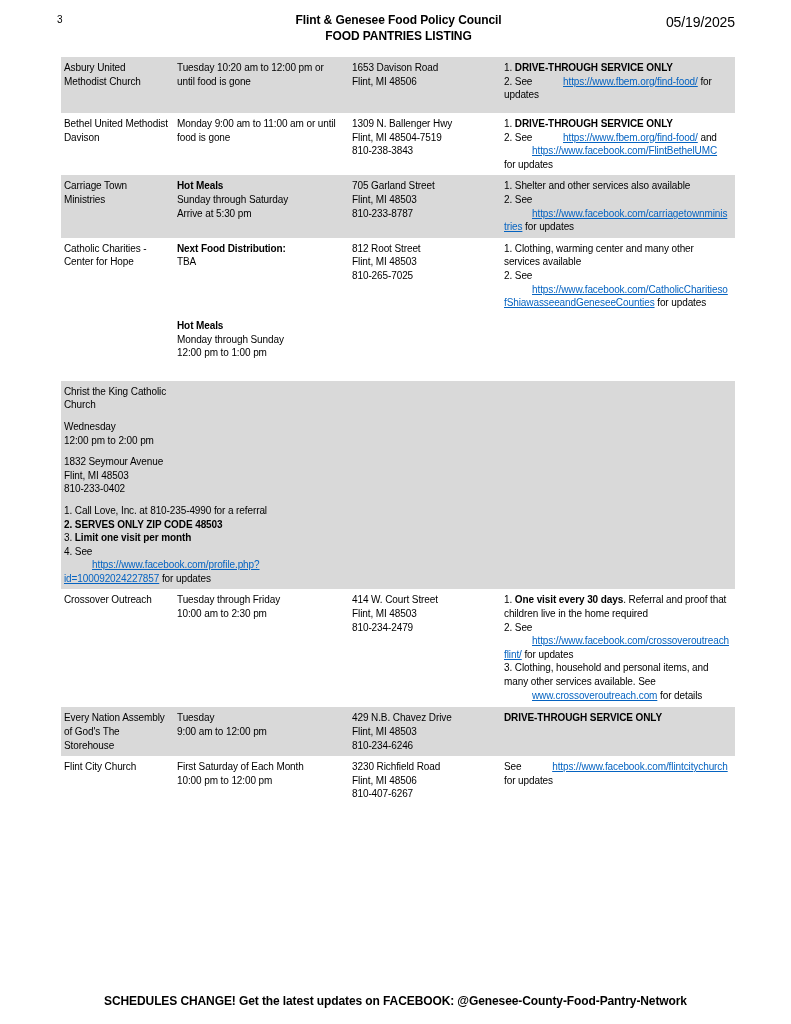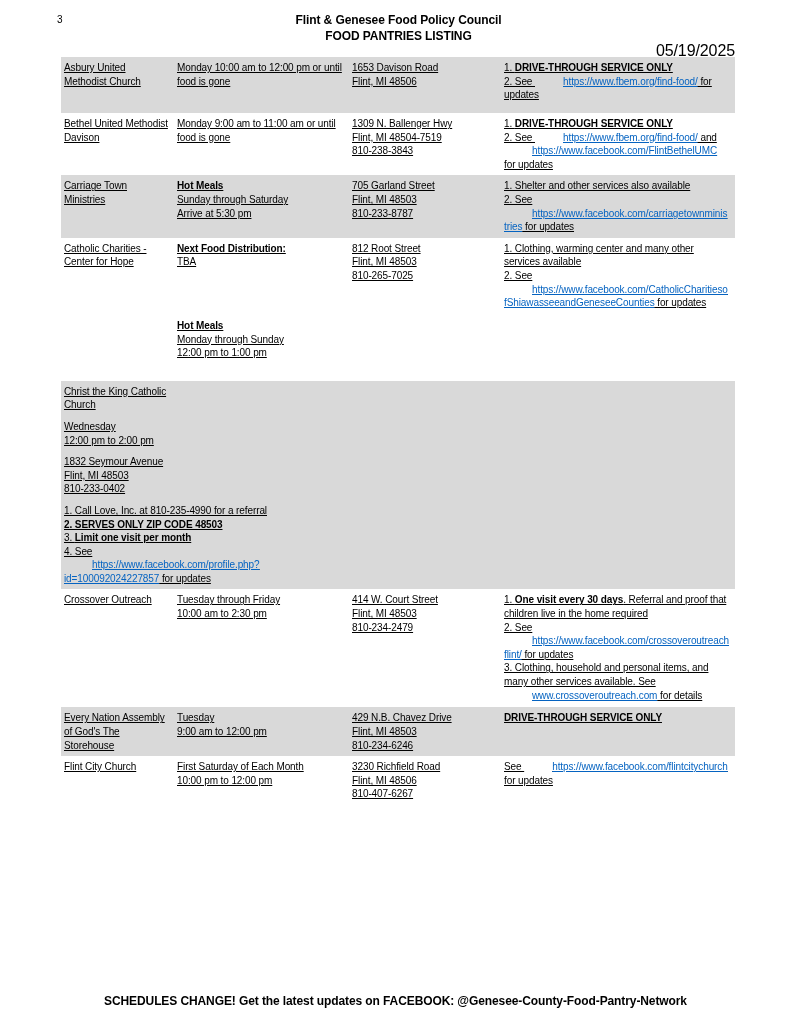--- a/index.html
+++ b/index.html
@@ -8,27 +8,27 @@
     width: 791px; height: 1024px;
     font-family: "Liberation Sans", sans-serif;
     color: #000;
     font-size: 10px;
     letter-spacing: -0.1px;
   }
   .page { position: relative; width: 791px; height: 1024px; background: #fff; overflow: hidden; }
 
   
   .pgnum { position: absolute; left: 57px; top: 14px; font-size: 10px; }
-  .hdate { position: absolute; right: 56px; top: 14px; font-size: 16px; margin-top: 28px; }
+  .hdate { position: absolute; right: 56px; top: 14px; font-size: 14px; }
   .titles { position: absolute; left: 3px; top: 13px; width: 100%; text-align: center; }
   .titles .t { font-weight: bold; font-size: 12px; line-height: 15.5px; }
 
   
   .ptable { position: absolute; left: 61px; top: 57px; width: 674px; display: flex; flex-direction: column; }
-  .row { display: flex; align-items: stretch; text-decoration: underline; }
+  .row { display: flex; align-items: stretch; }
   .row.shaded { background: var(--shade, #d9d9d9); }
   .cell { padding: 4px 6px 4px 3px; line-height: 13.6px; overflow-wrap: break-word; }
   .c-name  { width: 113px; }
   .c-sched { width: 175px; }
   .c-addr  { width: 152px; }
   .c-notes { width: 234px; }
   .row:nth-child(1) { min-height: 56px; }
   .row:nth-child(2) { min-height: 61px; }
   .row:nth-child(3) { min-height: 57px; justify-content: flex-end; }
   .row:nth-child(4) { min-height: 143px; }
@@ -54,21 +54,21 @@
     <div class="titles">
       <div class="t">Flint &amp; Genesee Food Policy Council</div>
       <div class="t">FOOD PANTRIES LISTING</div>
     </div>
     <span class="hdate">05/19/2025</span>
   </div>
 
   <div class="ptable" id="pantry-table">
       <div class="row shaded">
         <div class="cell c-name"><span>Asbury United Methodist Church</span></div>
-        <div class="cell c-sched"><span>Monday 10:00 am to 12:00 pm or until food is gone</span></div>
+        <div class="cell c-sched"><span>Tuesday 10:20 am to 12:00 pm or until food is gone</span></div>
         <div class="cell c-addr"><span>1653 Davison Road</span><br><span>Flint, MI 48506</span></div>
         <div class="cell c-notes"><span>1. </span><span class="b">DRIVE-THROUGH SERVICE ONLY</span><br><span>2. See </span><a class="lnk" href="#">https://www.fbem.org/find-food/</a><span> for updates</span></div>
       </div>
       <div class="row">
         <div class="cell c-name"><span>Bethel United Methodist Davison</span></div>
         <div class="cell c-sched"><span>Monday 9:00 am to 11:00 am or until food is gone</span></div>
         <div class="cell c-addr"><span>1309 N. Ballenger Hwy</span><br><span>Flint, MI 48504-7519</span><br><span>810-238-3843</span></div>
         <div class="cell c-notes"><span>1. </span><span class="b">DRIVE-THROUGH SERVICE ONLY</span><br><span>2. See </span><a class="lnk" href="#">https://www.fbem.org/find-food/</a><span> and </span><a class="lnk" href="#">https://www.facebook.com/FlintBethelUMC</a><span> for updates</span></div>
       </div>
       <div class="row shaded">

